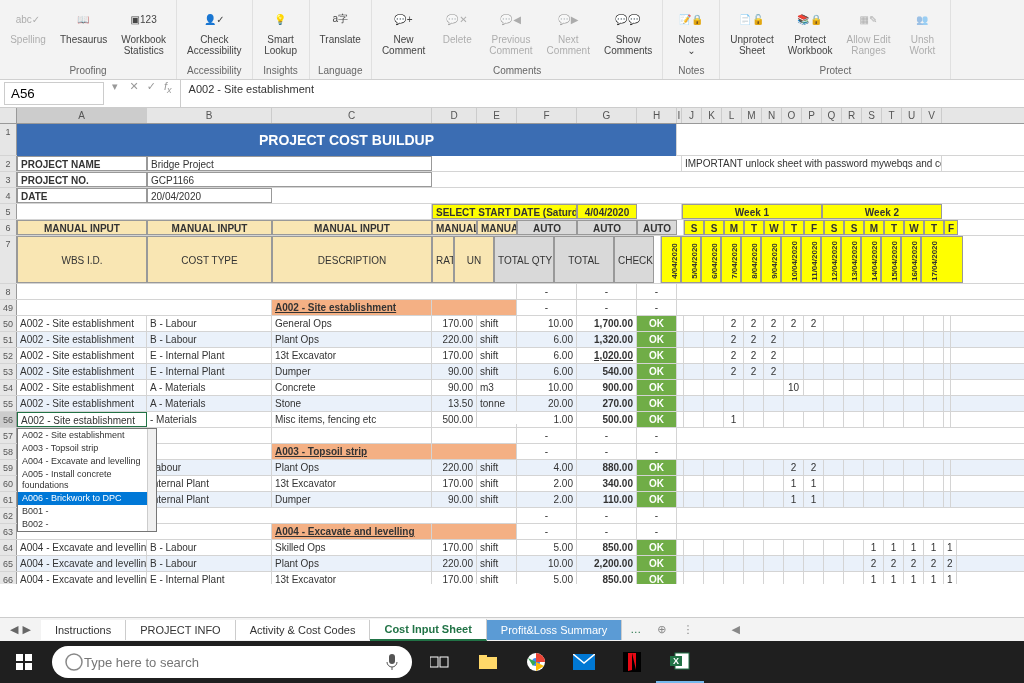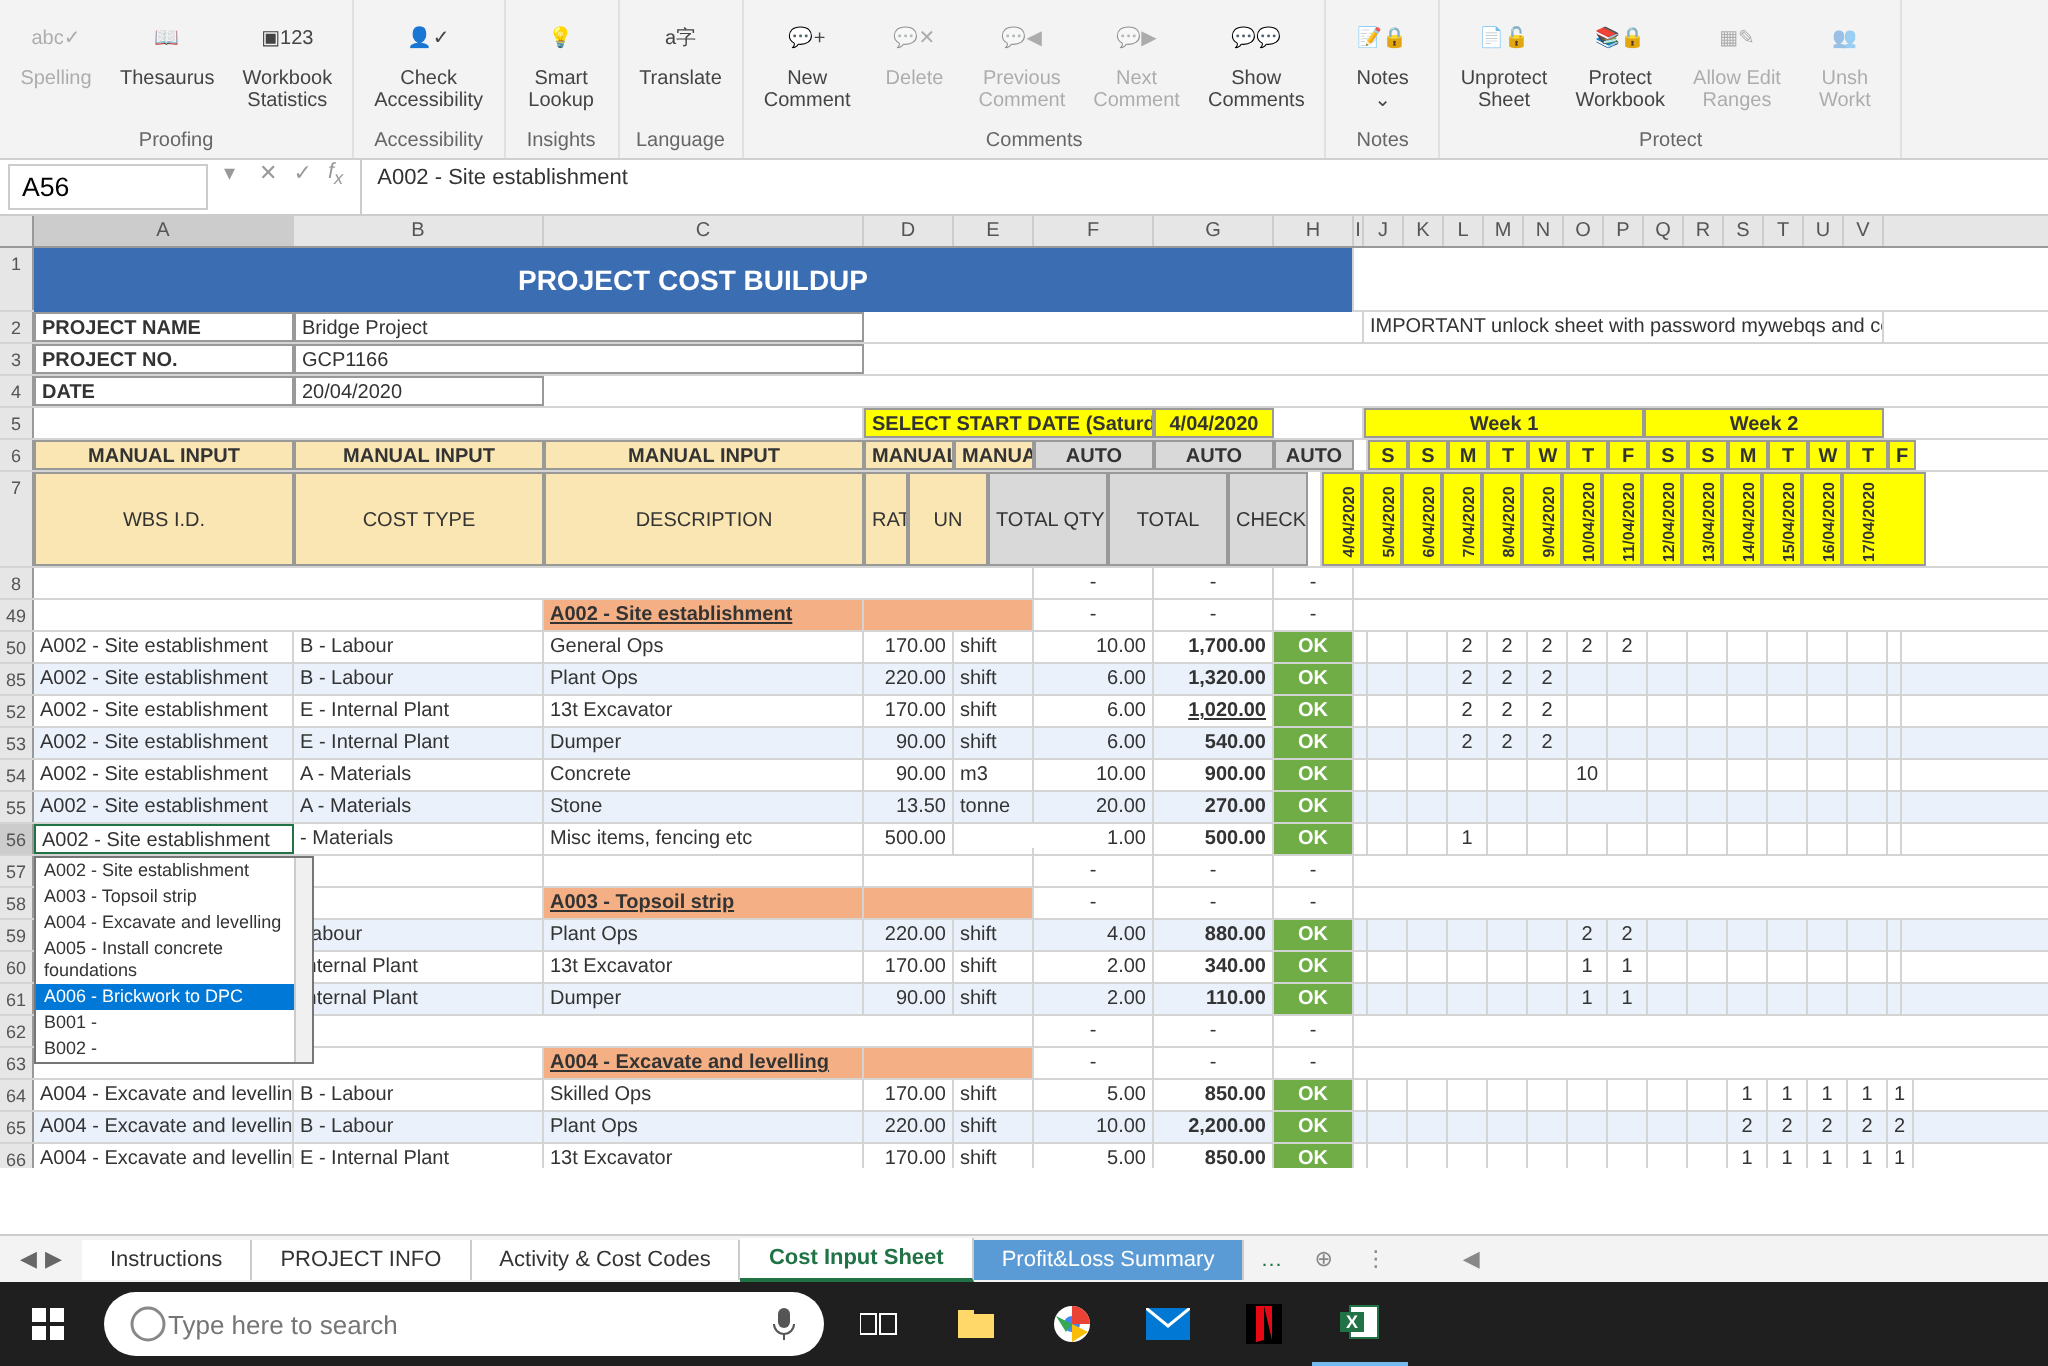--- a/index.html
+++ b/index.html
@@ -343,21 +343,21 @@
       <div class="cell c" style="width: 20px;">2</div>
       <div class="cell c" style="width: 20px;"></div>
       <div class="cell c" style="width: 20px;"></div>
       <div class="cell c" style="width: 20px;"></div>
       <div class="cell c" style="width: 20px;"></div>
       <div class="cell c" style="width: 20px;"></div>
       <div class="cell c" style="width: 20px;"></div>
       <div class="cell c"></div>
     </div>
     <div class="row alt">
-      <div class="rn">85</div>
+      <div class="rn">51</div>
       <div class="cell " style="width: 130px;">A002 - Site establishment</div>
       <div class="cell " style="width: 125px;">B - Labour</div>
       <div class="cell " style="width: 160px;">Plant Ops</div>
       <div class="cell r" style="width: 45px;">220.00</div>
       <div class="cell " style="width: 40px;">shift</div>
       <div class="cell r" style="width: 60px;">6.00</div>
       <div class="cell r b" style="width: 60px;">1,320.00</div>
       <div class="cell ok" style="width: 40px;">OK</div>
       <div class="cell " style="width: 5px;"></div>
       <div class="cell c" style="width: 20px;"></div>

